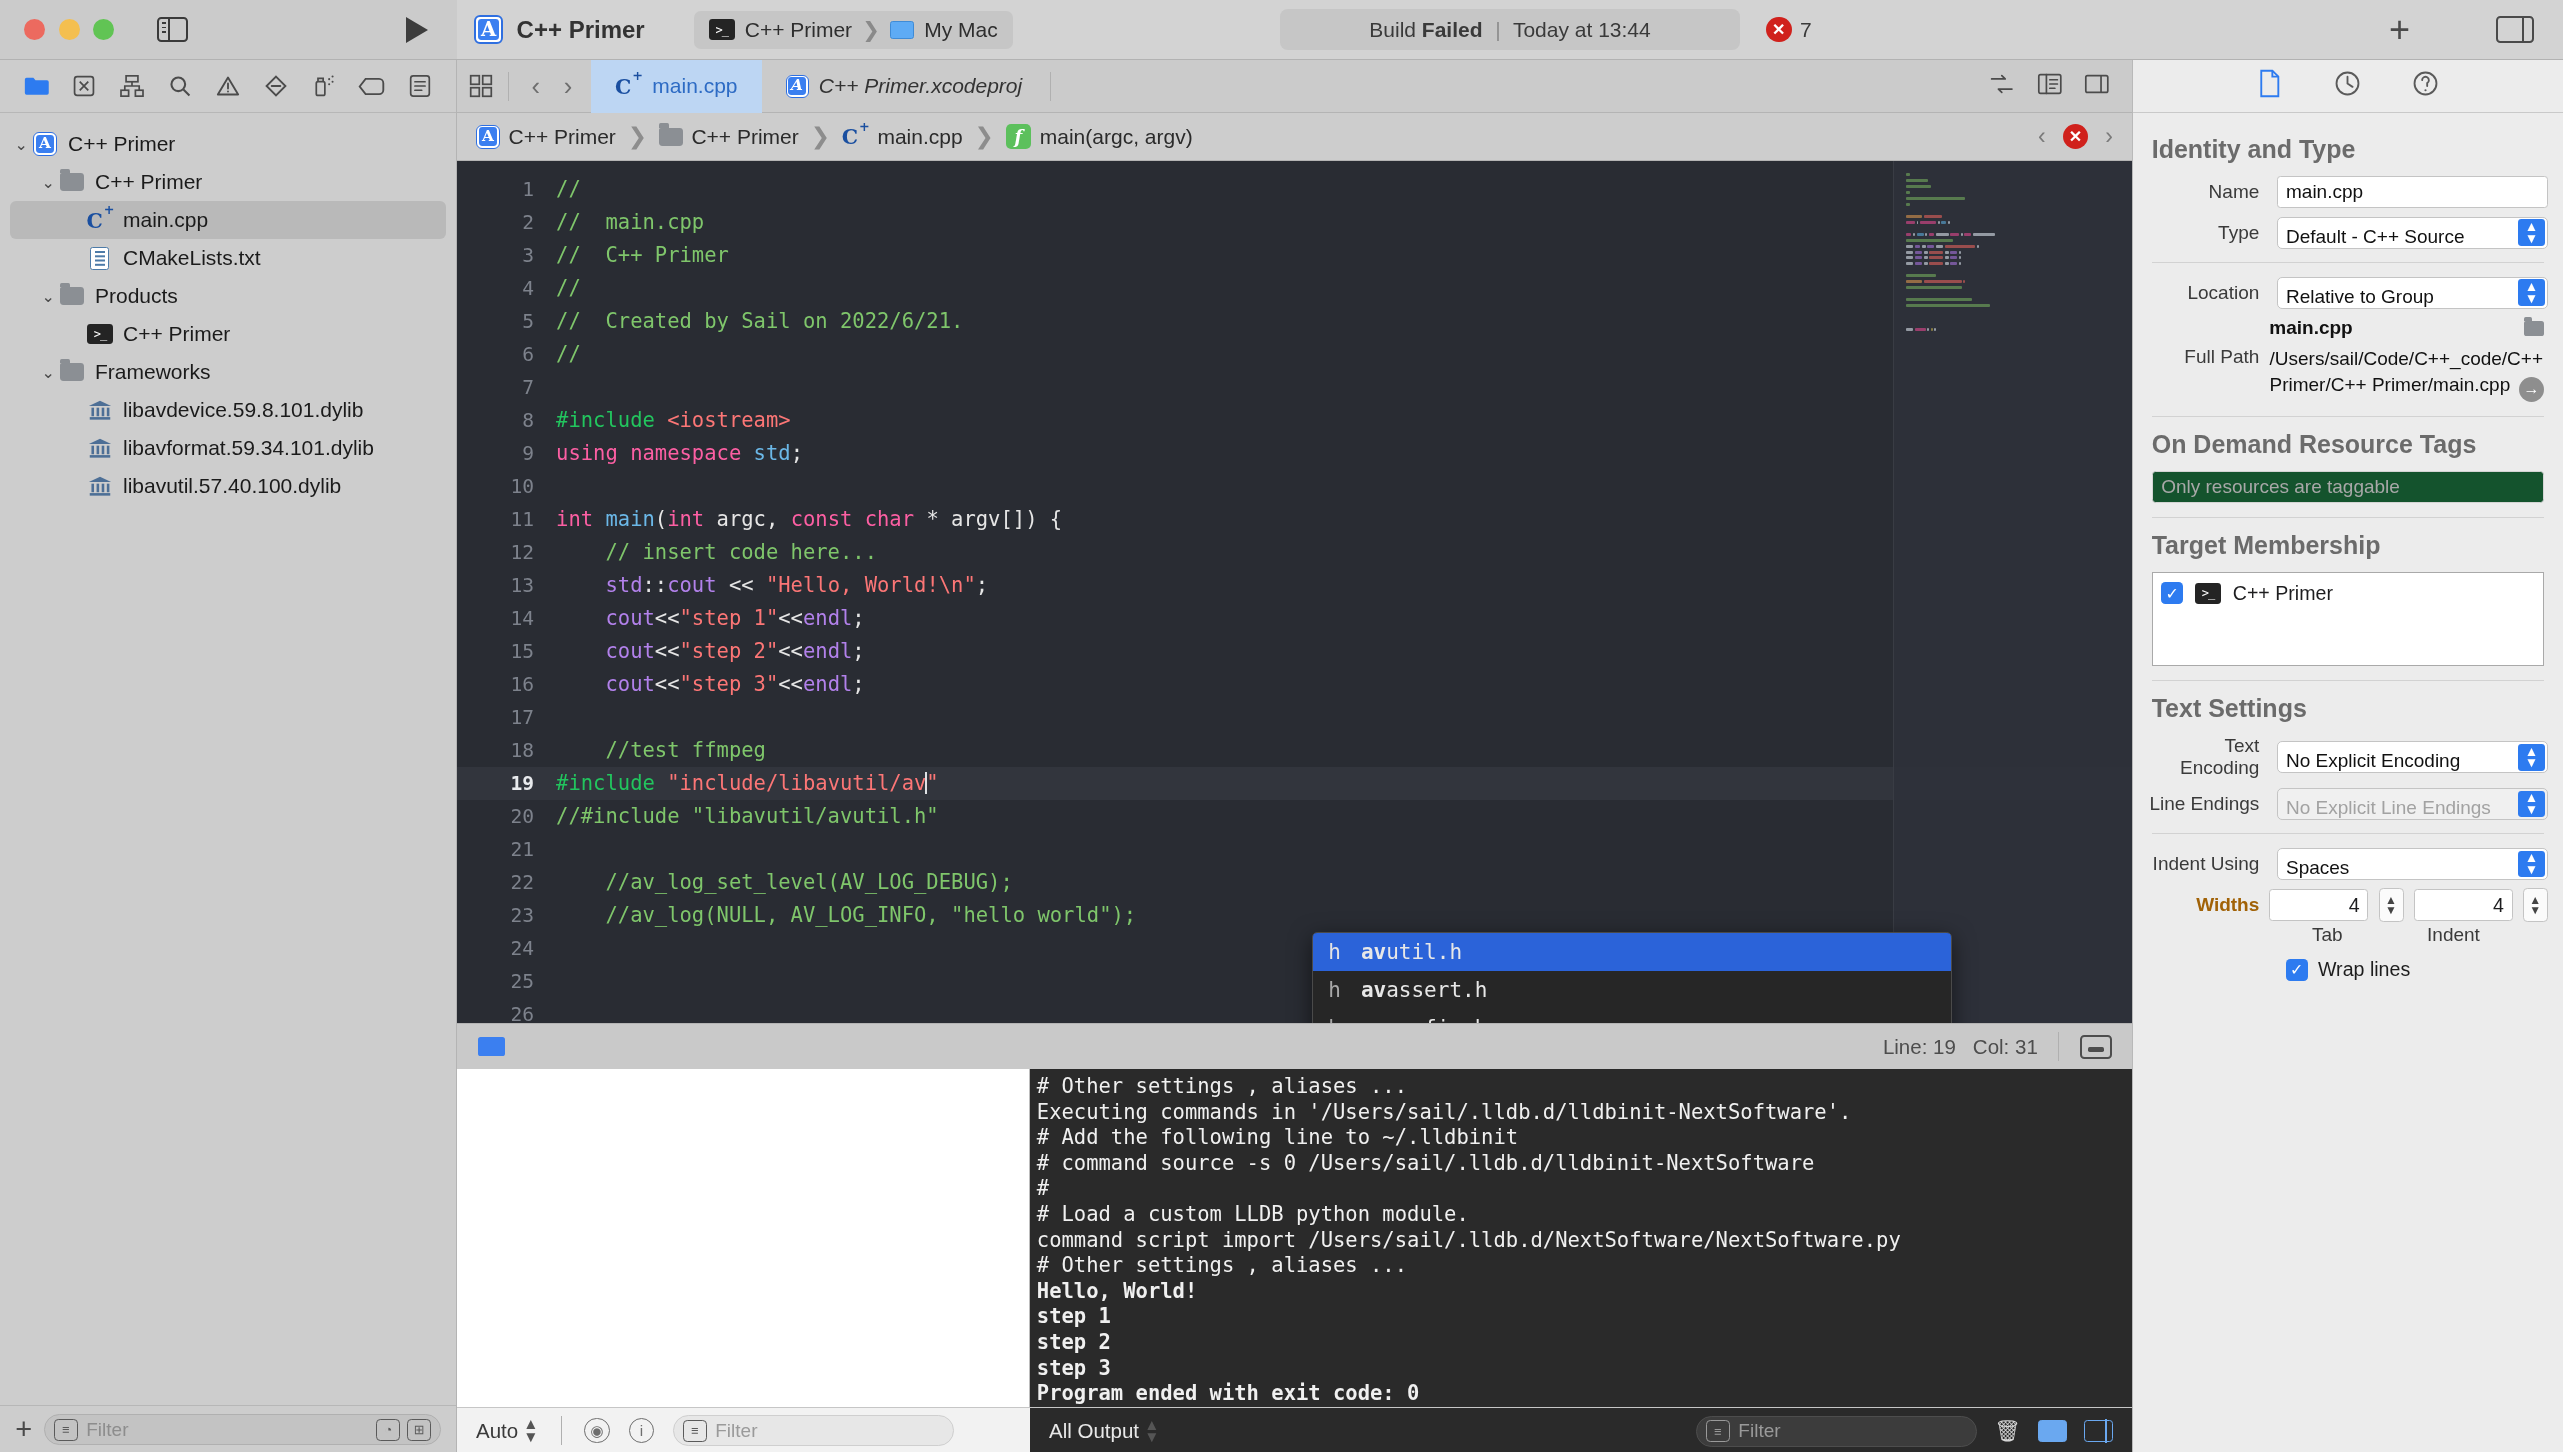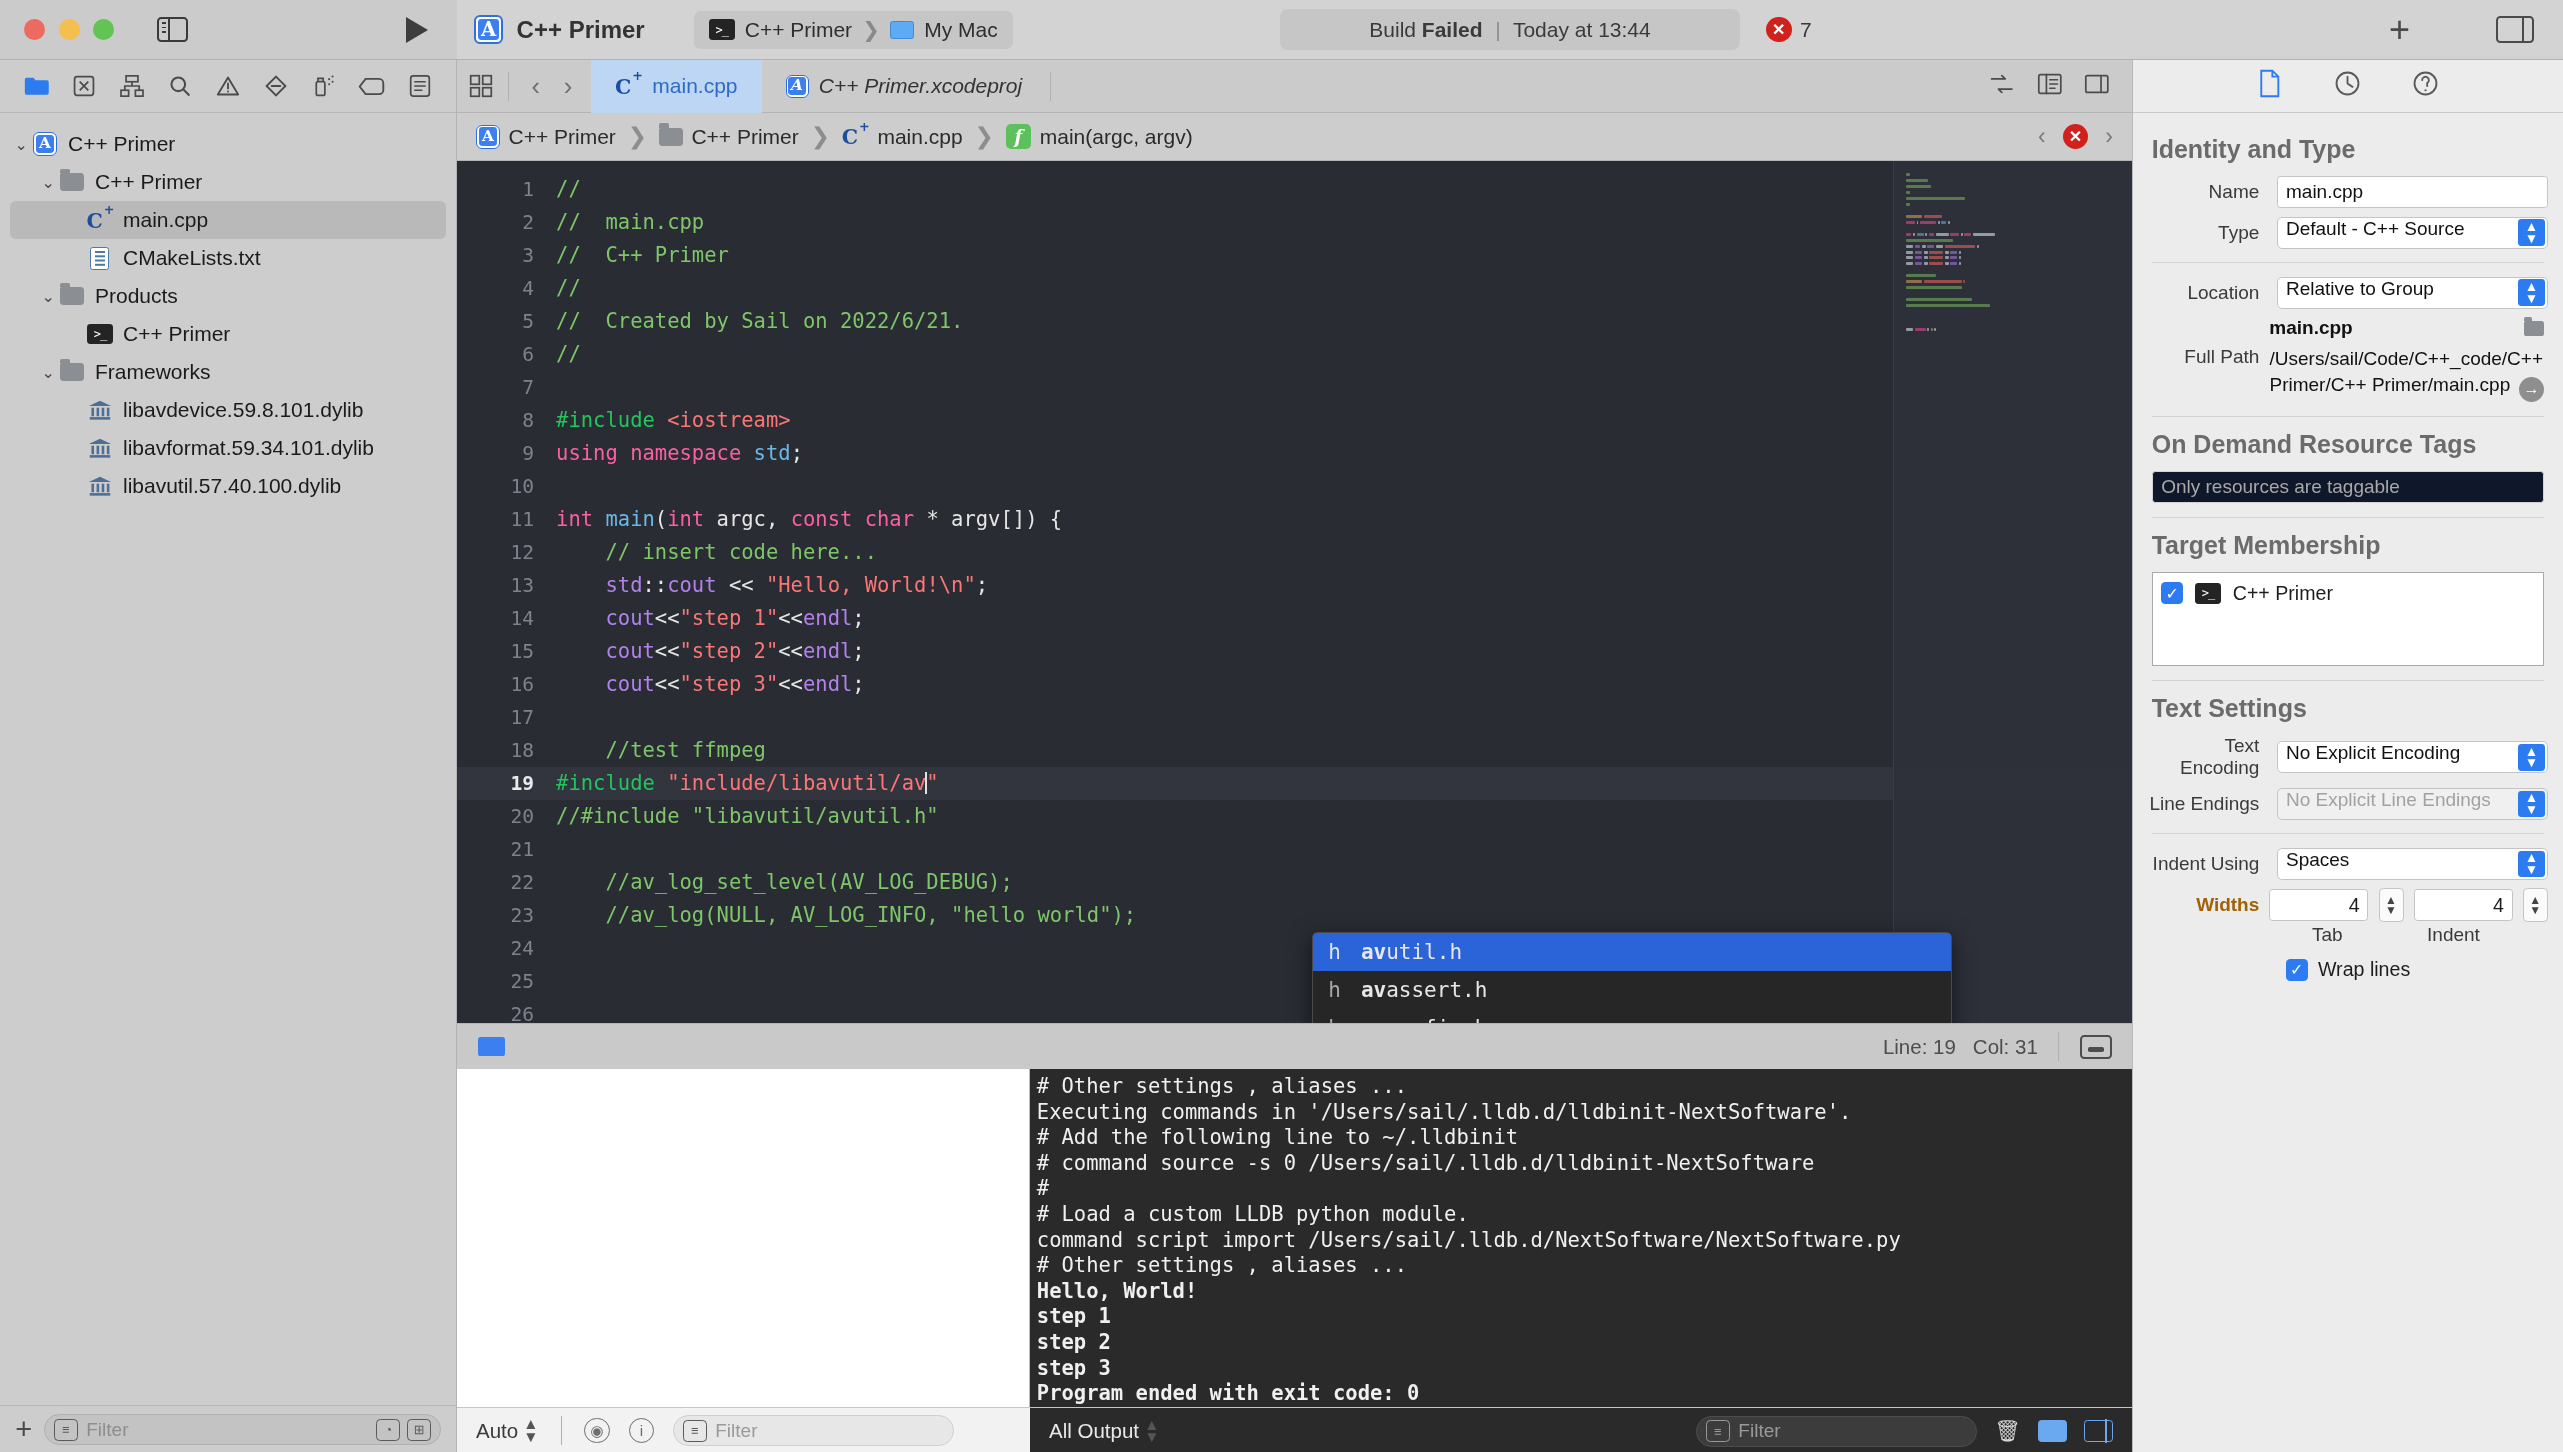--- a/index.html
+++ b/index.html
@@ -206,31 +206,31 @@
   .insp-tabs { height:53px; display:flex; align-items:center; justify-content:center; gap:51px;
                border-bottom:0.9px solid #c9c9c9; color:#5a5a5a; }
   .insp-tabs .act { color:#2d7bf0; }
   .insp-body { flex:1; padding:13.6px 15.3px 0 15.3px; overflow:hidden; }
   .sec-title { font-size:25px; font-weight:700; color:#6b6b6b; margin:8.5px 0 12px 3.4px; }
   .frm { display:flex; align-items:center; margin-bottom:8.5px; gap:18px; }
   .frm .lab { width:111px; text-align:right; font-size:19px; color:#3a3a3a; flex:0 0 111px; }
   .txtin { flex:1; height:32px; background:#fff; border:0.9px solid #c4c4c4; border-radius:3.4px;
            display:flex; align-items:center; padding:0 7.7px; font-size:19px; color:#111; }
   .selin { flex:1; height:32px; background:#fff; border:0.9px solid #c4c4c4; border-radius:5.1px;
-           display:flex; align-items:flex-start; padding:0 7.7px; font-size:19px; color:#111; position:relative; }
+           display:flex; align-items:flex-end; padding:0 7.7px; font-size:19px; color:#111; position:relative; }
   .selin.dim { color:#a2a2a2; background:#f0f0f0; }
   .stepbtn { position:absolute; right:1.7px; top:1.7px; bottom:1.7px; width:27px; background:#2d7bf0;
              border-radius:3.4px; color:#fff; font-size:13.6px; display:flex; flex-direction:column;
              align-items:center; justify-content:center; line-height:.85; }
   .subval { margin-left:121px; font-size:19px; color:#111; font-weight:600; }
   .pathrow { display:flex; gap:10.2px; margin-bottom:3.4px; }
   .pathrow .lab { width:111px; text-align:right; font-size:19px; color:#3a3a3a; flex:0 0 111px; }
   .pathrow .val { flex:1; font-size:19px; color:#111; line-height:25.6px; word-break:break-all; }
   .hr { height:0.9px; background:#d2d2d2; margin:13.6px 3.4px; }
-  .tag-field { height:32px; background:#0f172a; border:0.9px solid #d4d4d4; border-radius:3.4px;
+  .tag-field { height:32px; background:#14532d; border:0.9px solid #d4d4d4; border-radius:3.4px;
                display:flex; align-items:center; padding:0 8.5px; font-size:19px; color:#a8a8a8;
                margin:0 3.4px; }
   .tm-box { border:0.9px solid #a9a9a9; background:#fff; height:94px; margin:0 3.4px; padding:8.5px; }
   .tm-row { display:flex; align-items:center; gap:12px; }
   .cb { width:22px;height:22px;border-radius:4.3px;background:#2d7bf0;color:#fff;font-size:16px;
         display:flex;align-items:center;justify-content:center; }
   .widths-row { display:flex; align-items:center; gap:10.2px; margin-bottom:1.7px; }
   .num-in { width:106px; height:32px; background:#fff; border:0.9px solid #c4c4c4; border-radius:3.4px;
             display:flex; align-items:center; justify-content:flex-end; padding:0 7.7px; font-size:19.6px; }
   .spin { width:27px;height:34px;border:0.9px solid #c4c4c4;border-radius:4.3px;background:#fbfbfb;

